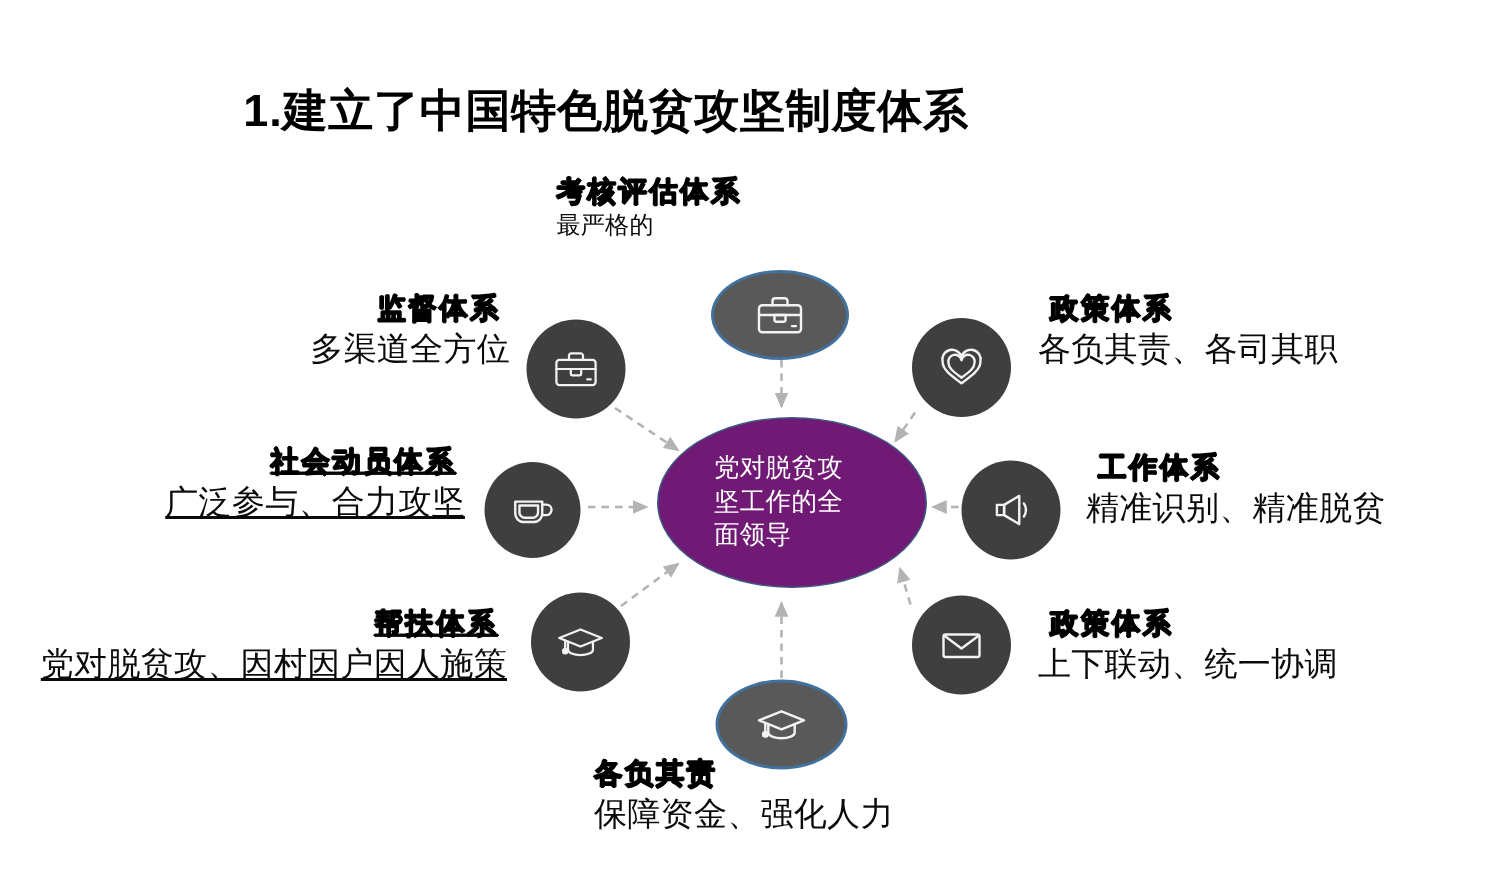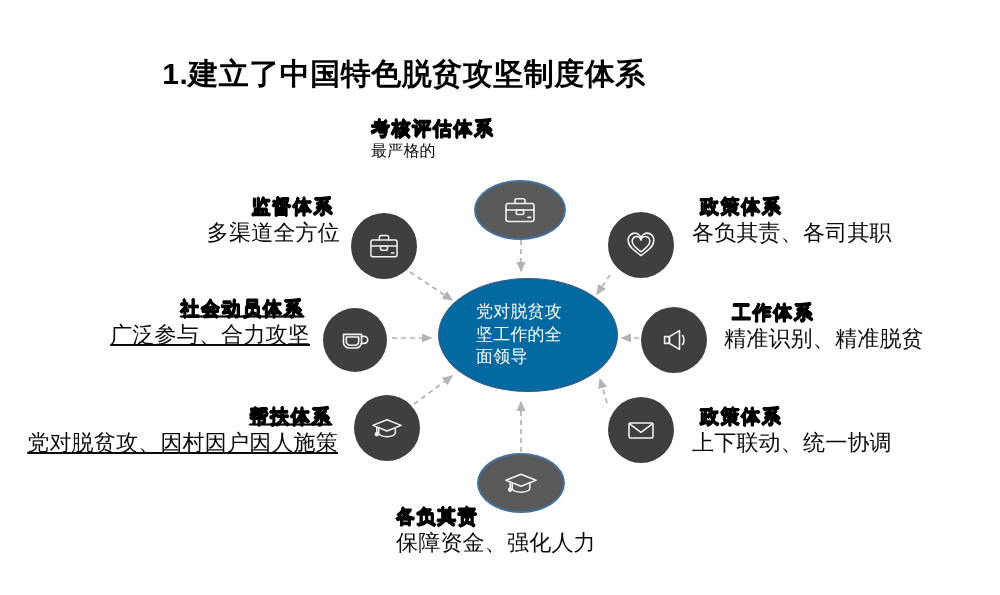--- a/index.html
+++ b/index.html
@@ -46,21 +46,21 @@
   }
 
   
   .center-node {
     position: absolute;
     left: 438px;
     top: 278px;
     width: 180px;
     height: 114px;
     border-radius: 50%;
-    background: #0369a1;
+    background: #701a75;
     border: 1px solid #3c5a80;
     box-sizing: border-box;
     display: flex;
     align-items: center;
     justify-content: center;
   }
   .center-text {
     color: #ffffff;
     font-size: 17px;
     line-height: 1.32;

